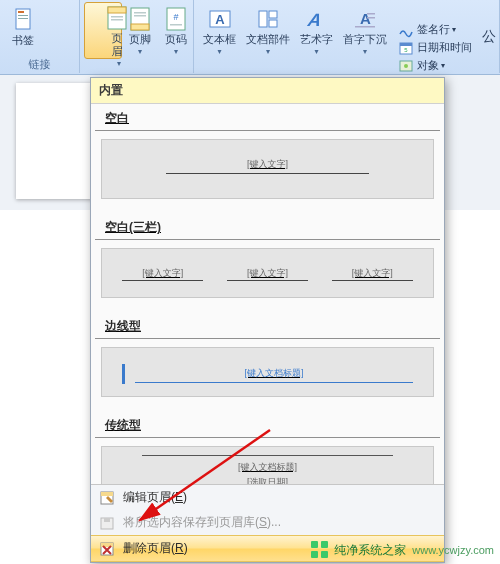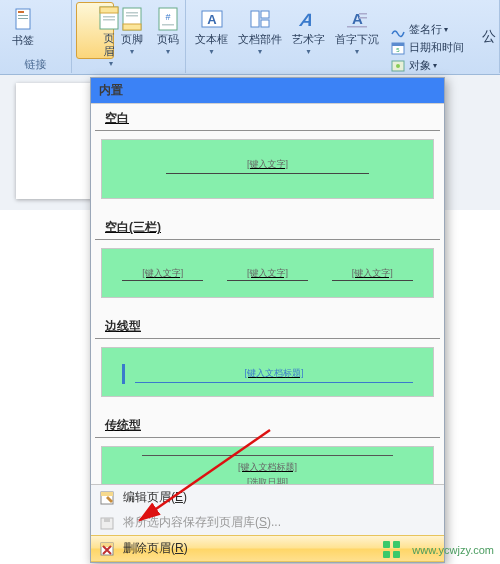--- a/index.html
+++ b/index.html
@@ -108,21 +108,21 @@
     position: absolute;
     left: 90px;
     top: 77px;
     width: 355px;
     background: #fafafa;
     border: 1px solid #9aa7b8;
     box-shadow: 2px 3px 10px rgba(0,0,0,0.35);
     z-index: 10;
   }
   .dd-header {
-    background: #3b82f6;
+    background: #fef9c3;
     padding: 4px 8px;
     font-size: 12px;
     font-weight: bold;
     color: #3b3b3b;
     border-bottom: 1px solid #d0d0d0;
   }
   .dd-scroll {
     max-height: 380px;
     overflow-y: auto;
     overflow-x: hidden;
@@ -135,21 +135,21 @@
   .dd-section-title {
     padding: 6px 10px 3px 10px;
     font-size: 12px;
     font-weight: bold;
     color: #2b2b2b;
     border-bottom: 1px solid #8f8f8f;
     margin: 0 4px;
   }
   .dd-preview {
     margin: 8px 10px 14px 10px;
-    background: #86efac;
+    background: #e5e5e5;
     border: 1px solid #c8c8c8;
     padding: 18px 20px;
     position: relative;
     height: 60px;
   }
   .dd-preview.tall { height: 50px; padding: 16px 20px; }
   .preview-line {
     border-bottom: 1px solid #444;
     height: 1px;
   }
@@ -226,21 +226,21 @@
     color: #2b3f5c;
     font-size: 14px;
     display:flex;
     align-items:center;
   }
 </style>
 </head>
 <body>
 
 <div class="ribbon">
-  <div class="group" style="width:72px;">
+  <div class="group" style="width:80px;">
     <div class="btn">
       <span class="icon-wrap">
         <svg width="22" height="24">
             <rect x="4" y="2" width="14" height="20" fill="#fff" stroke="#5b8bcf"></rect>
             <rect x="6" y="4" width="6" height="2" fill="#d07030"></rect>
             <rect x="6" y="8" width="10" height="1" fill="#8aa"></rect>
             <rect x="6" y="11" width="10" height="1" fill="#8aa"></rect>
           </svg>
       </span>
       <span class="btn-label">书签</span>
@@ -455,14 +455,15 @@
 
 <div class="watermark">
   <span class="watermark-logo">
     <svg width="20" height="20">
         <rect x="1" y="1" width="7" height="7" fill="#3ac96a" rx="1"></rect>
         <rect x="11" y="1" width="7" height="7" fill="#3ac96a" rx="1"></rect>
         <rect x="1" y="11" width="7" height="7" fill="#3ac96a" rx="1"></rect>
         <rect x="11" y="11" width="7" height="7" fill="#3ac96a" rx="1"></rect>
       </svg>
   </span>
+  <span>纯净系统之家</span>
   <span class="watermark-url">www.ycwjzy.com</span>
 </div>
 
 </body></html>

